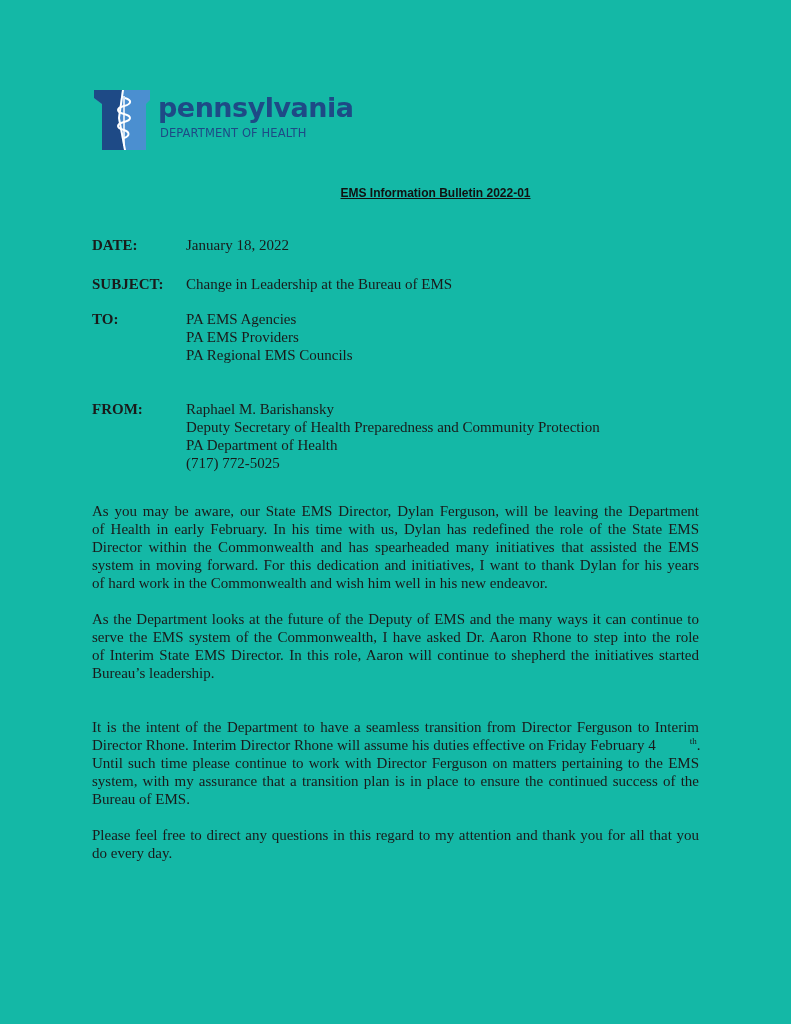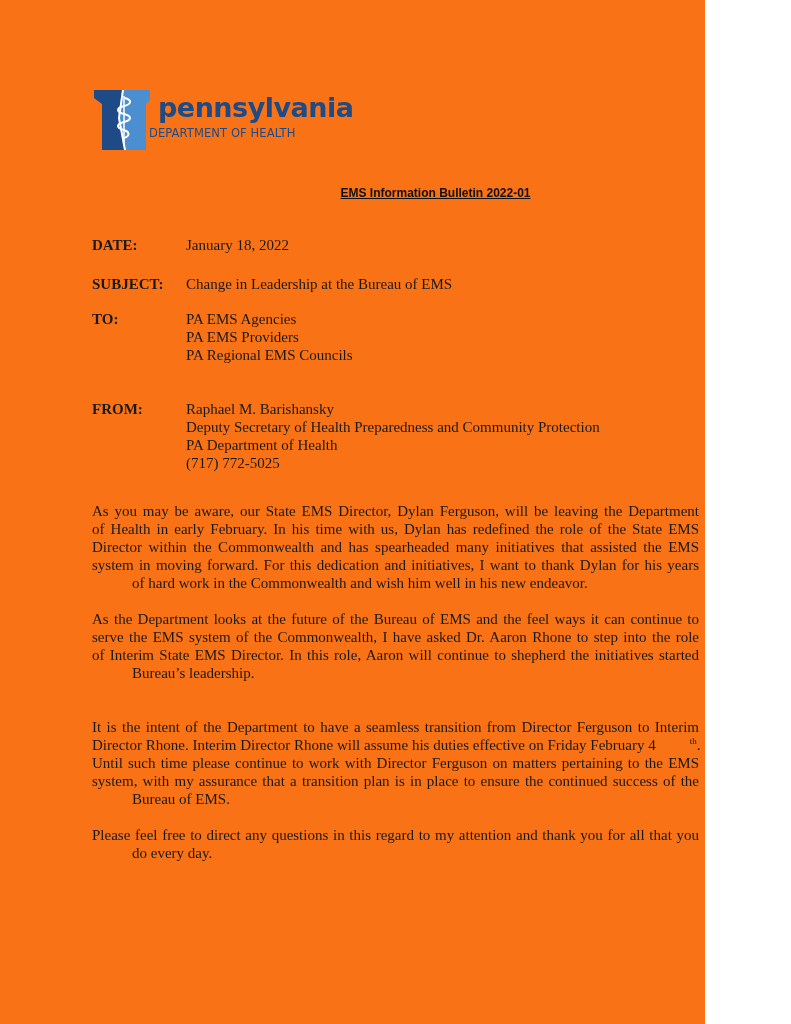--- a/index.html
+++ b/index.html
@@ -1,33 +1,33 @@
 <!DOCTYPE html>
 <html><head>
   <meta charset="utf-8">
   <style>
     html, body { margin: 0; padding: 0; background: #ffffff; }
     body { width: 791px; height: 1024px; position: relative; overflow: hidden; }
-    .page { position: absolute; left: 0; top: 0; width: 705px; height: 1024px; background: #f97316; }
+    .page { position: absolute; left: 0; top: 0; width: 791px; height: 1024px; background: #14b8a6; }
 
     .logo { position: absolute; left: 92px; top: 88px; width: 240px; height: 64px; }
     .logo svg.keystone { position: absolute; left: 0; top: 0; width: 62px; height: 64px; }
     .logo .wordmark { position: absolute; left: 66px; top: 6px; font-family: "DejaVu Sans", sans-serif; font-weight: bold; font-size: 27px; color: #1e4a86; letter-spacing: -0.5px; line-height: 1; }
-    .logo .dept { position: absolute; left: 57px; top: 40px; font-family: "DejaVu Sans", sans-serif; font-size: 11.5px; color: #1e4a86; letter-spacing: 0.1px; line-height: 1; }
+    .logo .dept { position: absolute; left: 68px; top: 40px; font-family: "DejaVu Sans", sans-serif; font-size: 11.5px; color: #1e4a86; letter-spacing: 0.1px; line-height: 1; }
 
     .title { position: absolute; left: 0; width: 791px; top: 186px; text-align: center; font-family: Liberation Sans, sans-serif; font-weight: bold; font-size: 12px; text-decoration: underline; color: #111; margin-left: 40px; }
 
     .field { position: absolute; left: 92px; font-family: "Liberation Serif", serif; font-size: 15px; color: #1a1a1a; line-height: 18px; }
     .field .label { position: absolute; left: 0; top: 0; font-weight: bold; width: 92px; }
     .field .value { position: absolute; left: 94px; top: 0; white-space: nowrap; }
     .field .value div { height: 18px; }
 
     .para { position: absolute; left: 92px; width: 607px; font-family: "Liberation Serif", serif; font-size: 15px; color: #1a1a1a; line-height: 18px; text-align: justify; }
     .para .ln { display: block; text-align: justify; text-align-last: justify; white-space: nowrap; height: 18px; }
-    .para .ln.last { text-align-last: left; margin-left: 40px; }
+    .para .ln.last { text-align-last: left; }
     sup { font-size: 9px; line-height: 0; vertical-align: 6px; margin-left: 34px; }
   </style>
 </head>
 <body>
 
 <div class="page">
 
   <div class="logo">
     <svg class="keystone" viewBox="0 0 62 64">
       <path d="M2 2 L58 2 L58 12 L54 16 L54 62 L10 62 L10 16 L2 10 Z" fill="#4b8fd0"></path>
@@ -73,21 +73,21 @@
 
   <div class="para" style="top:502px;">
     <span class="ln">As you may be aware, our State EMS Director, Dylan Ferguson, will be leaving the Department</span>
     <span class="ln">of Health in early February. In his time with us, Dylan has redefined the role of the State EMS</span>
     <span class="ln">Director within the Commonwealth and has spearheaded many initiatives that assisted the EMS</span>
     <span class="ln">system in moving forward.  For this dedication and initiatives, I want to thank Dylan for his years</span>
     <span class="ln last">of hard work in the Commonwealth and wish him well in his new endeavor.</span>
   </div>
 
   <div class="para" style="top:610px;">
-    <span class="ln">As the Department looks at the future of the Bureau of EMS and the feel ways it can continue to</span>
+    <span class="ln">As the Department looks at the future of the Deputy of EMS and the many ways it can continue to</span>
     <span class="ln">serve the EMS system of the Commonwealth, I have asked Dr. Aaron Rhone to step into the role</span>
     <span class="ln">of Interim State EMS Director.  In this role, Aaron will continue to shepherd the initiatives started</span>
     <span class="ln last">Bureau’s leadership.</span>
   </div>
 
   <div class="para" style="top:718px;">
     <span class="ln">It is the intent of the Department to have a seamless transition from Director Ferguson to Interim</span>
     <span class="ln"><span>Director Rhone.  Interim Director Rhone will assume his duties effective on Friday February 4</span><sup>th</sup><span>.</span></span>
     <span class="ln">Until such time please continue to work with Director Ferguson on matters pertaining to the EMS</span>
     <span class="ln">system, with my assurance that a transition plan is in place to ensure the continued success of the</span>

